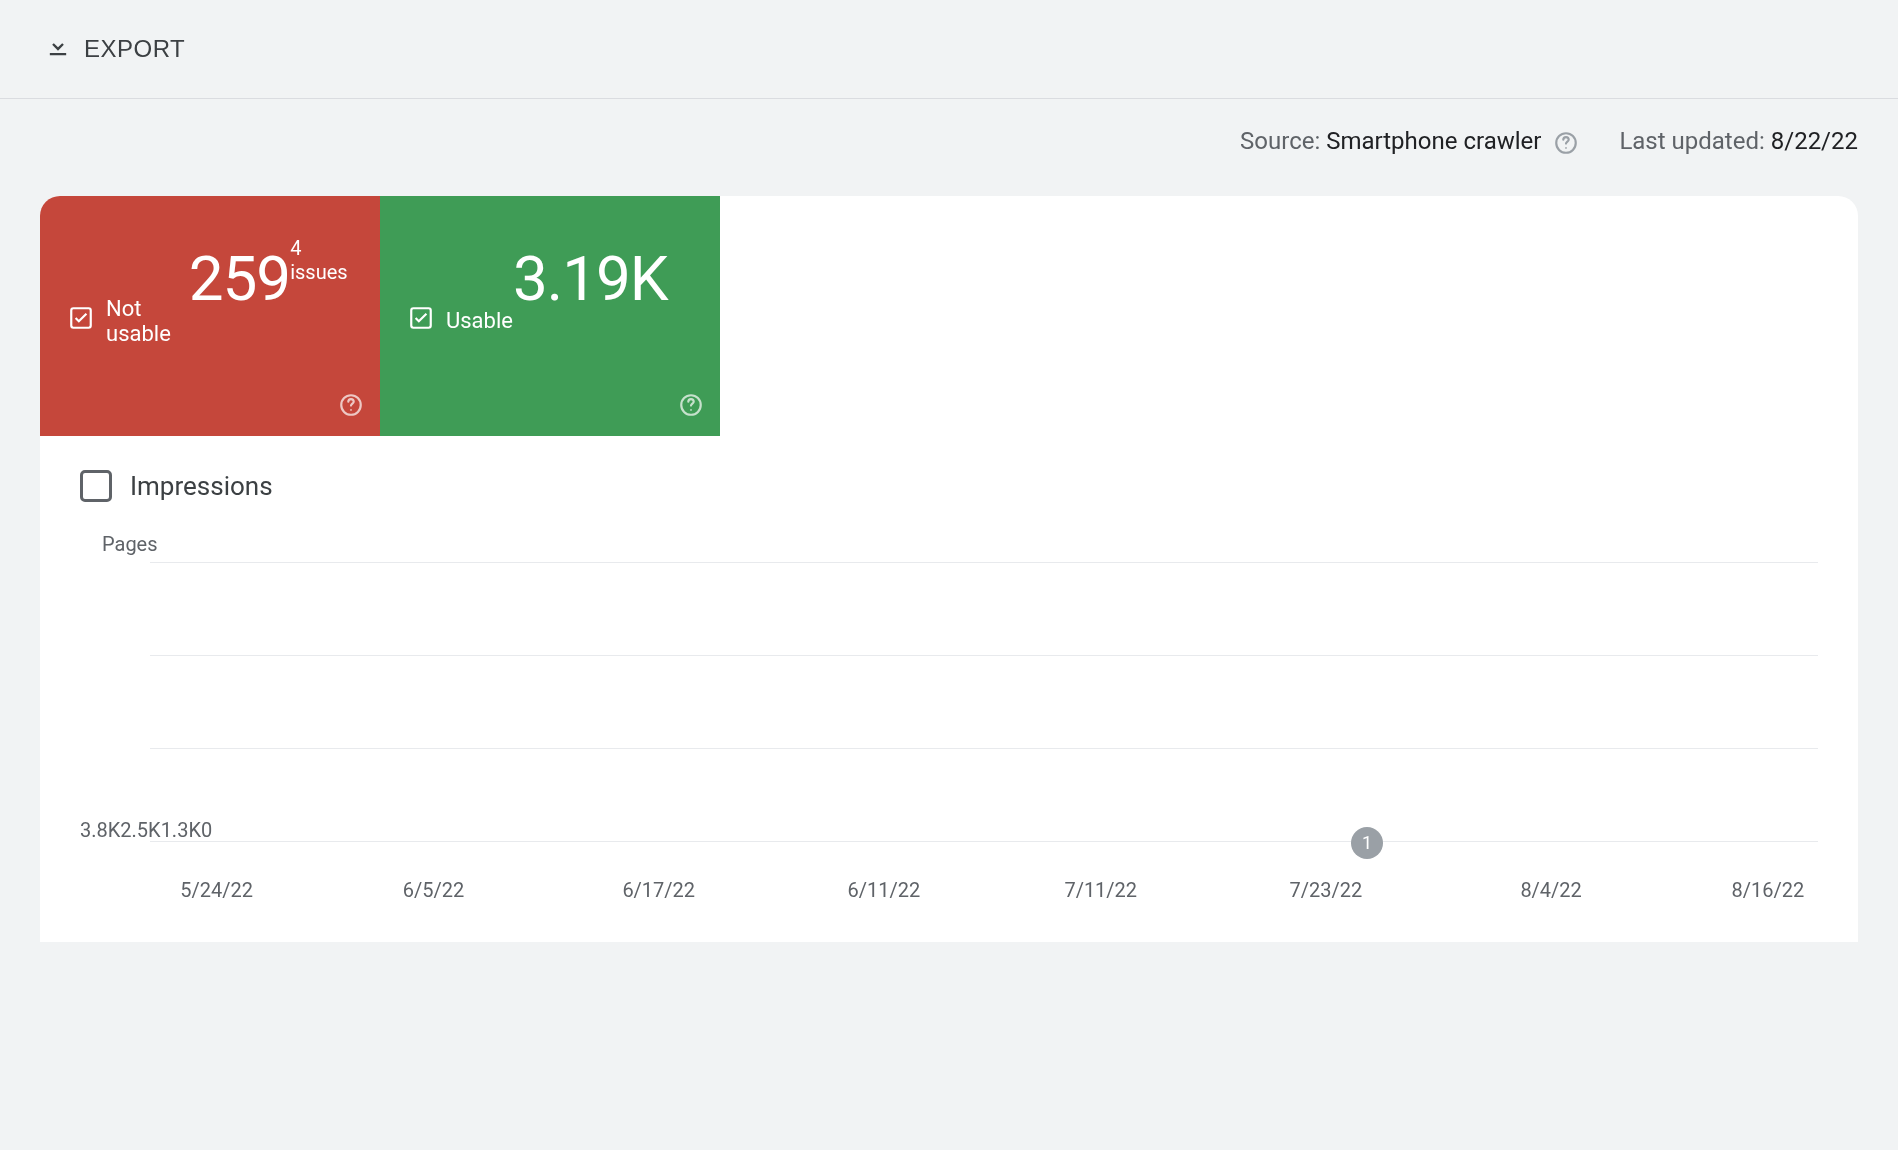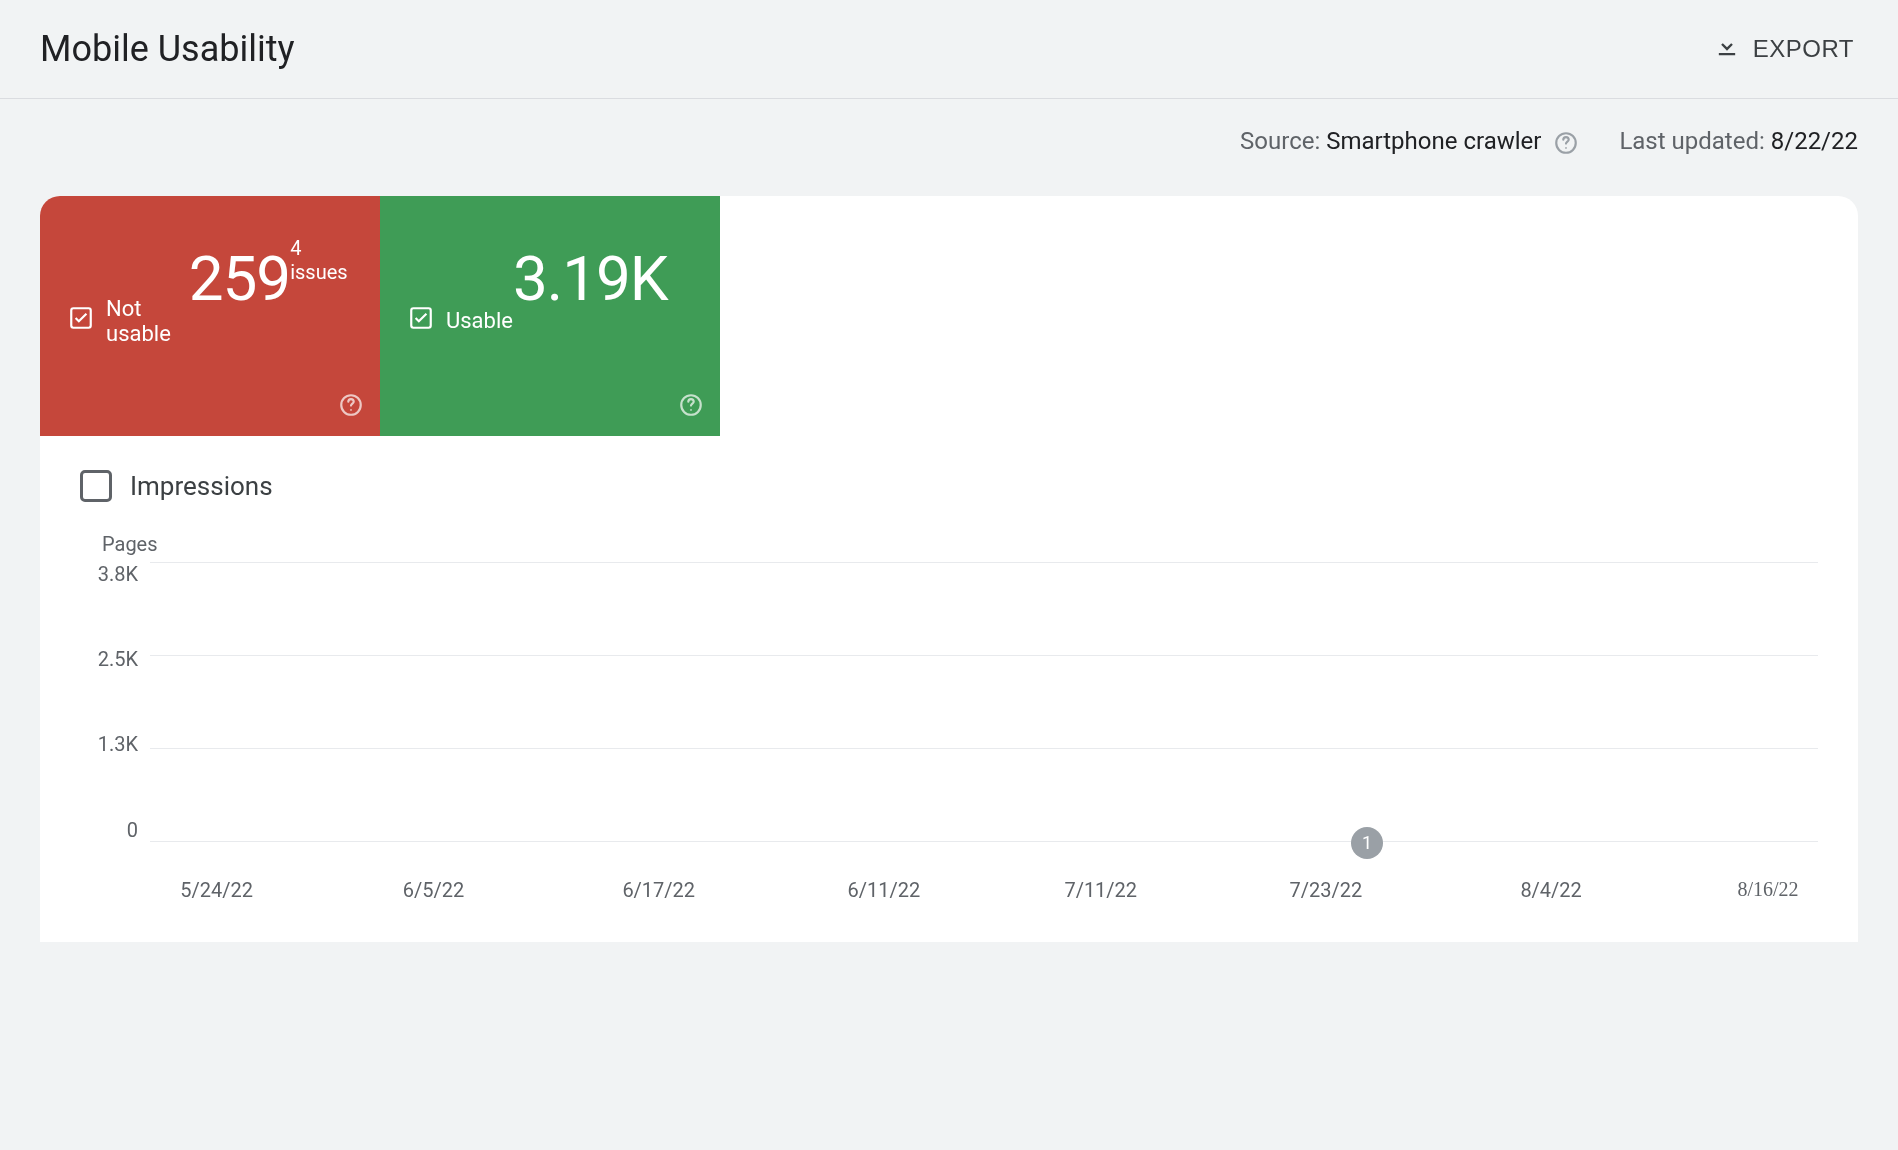--- a/index.html
+++ b/index.html
@@ -91,21 +91,21 @@
     border: 3px solid #5f6368;
     border-radius: 5px;
     cursor:pointer;
   }
 
   .chart-wrap { padding: 20px 40px 0 40px; position:relative; }
   .axis-title { font-size: 20px; color:#5f6368; margin-bottom:6px; padding-left:22px;}
   .chart-area { display:flex; }
   .y-ticks {
     display:flex;
-    flex-direction:column;
+    flex-direction:row;
     justify-content:space-between;
     align-items:flex-end;
     width:70px;
     padding-right:12px;
     font-size:20px;
     color:#5f6368;
     height:280px;
   }
   .plot {
     flex:1;
@@ -138,21 +138,20 @@
     align-items:center;
     justify-content:center;
     bottom:-18px;
   }
   .help-circle svg { width:26px; height:26px; stroke:#9aa0a6; fill:none; stroke-width:2; }
 </style>
 </head>
 <body>
 
 <div class="header">
-  <div class="page-title">Mobile Usability</div>
   <button class="export-btn">
     <span>
       <svg viewBox="0 0 24 24">
           <path d="M5 20h14v-2H5v2zM12 2v11.17l3.59-3.58L17 11l-5 5-5-5 1.41-1.41L12 13.17V2h0z"></path>
         </svg>
     </span>
     <span>EXPORT</span>
   </button>
 </div>
 
@@ -607,16 +606,16 @@
         </div>
     </div>
     <div class="x-ticks" id="x-ticks" style="height: 24px;">
         <div class="x-tick" style="left: 4%;">5/24/22</div>
         <div class="x-tick" style="left: 17%;">6/5/22</div>
         <div class="x-tick" style="left: 30.5%;">6/17/22</div>
         <div class="x-tick" style="left: 44%;">6/11/22</div>
         <div class="x-tick" style="left: 57%;">7/11/22</div>
         <div class="x-tick" style="left: 70.5%;">7/23/22</div>
         <div class="x-tick" style="left: 84%;">8/4/22</div>
-        <div class="x-tick" style="left: 97%; font-family: Liberation Serif, serif;">8/16/22</div>
+        <div class="x-tick" style="left: 97%;">8/16/22</div>
       </div>
   </div>
 </div>
 
 </body></html>

